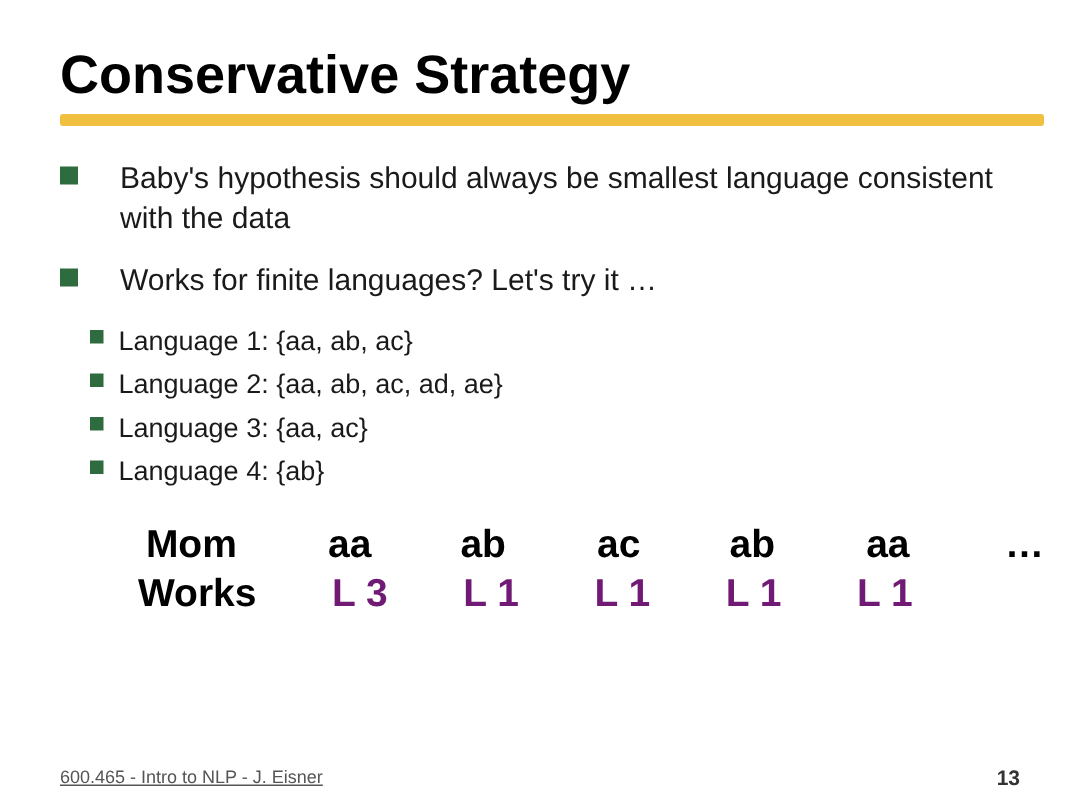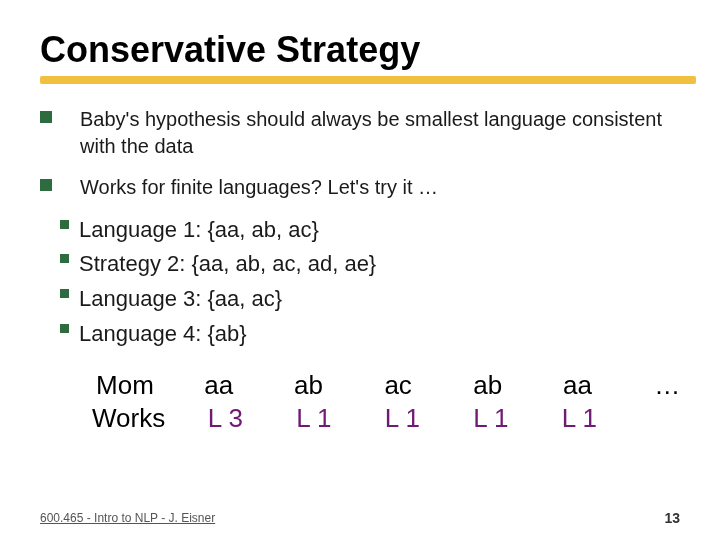--- a/index.html
+++ b/index.html
@@ -56,21 +56,21 @@
     }
 
     .sub-bullets {
       margin-left: 20px;
       margin-bottom: 20px;
     }
 
     .sub-bullet-item {
       display: flex;
       align-items: flex-start;
-      font-size: 22px;
+      font-size: 18px;
       color: #1a1a1a;
       margin-bottom: 4px;
       line-height: 1.4;
     }
 
     .sub-bullet-square {
       display: inline-block;
       width: 9px;
       height: 9px;
       background: #2e6b3e;
@@ -85,24 +85,24 @@
     }
 
     .table-row {
       display: flex;
       align-items: baseline;
       margin-bottom: 2px;
     }
 
     .table-cell {
       font-size: 26px;
-      font-weight: normal;
+      font-weight: bold;
       color: #000000;
       width: 70px;
-      text-align: center;
+      text-align: right;
       margin-left: 32px;
     }
 
     .table-cell.label-col {
       width: 80px;
       font-size: 26px;
     }
 
     .table-cell.green {
       color: #701a75;
@@ -149,21 +149,21 @@
     <span>Works for finite languages?  Let's try it …</span>
   </div>
 
   <div class="sub-bullets">
     <div class="sub-bullet-item">
       <span class="sub-bullet-square"></span>
       <span>Language 1: {aa, ab, ac}</span>
     </div>
     <div class="sub-bullet-item">
       <span class="sub-bullet-square"></span>
-      <span>Strategy 2: {aa, ab, ac, ad, ae}</span>
+      <span>Language 2: {aa, ab, ac, ad, ae}</span>
     </div>
     <div class="sub-bullet-item">
       <span class="sub-bullet-square"></span>
       <span>Language 3: {aa, ac}</span>
     </div>
     <div class="sub-bullet-item">
       <span class="sub-bullet-square"></span>
       <span>Language 4: {ab}</span>
     </div>
   </div>

